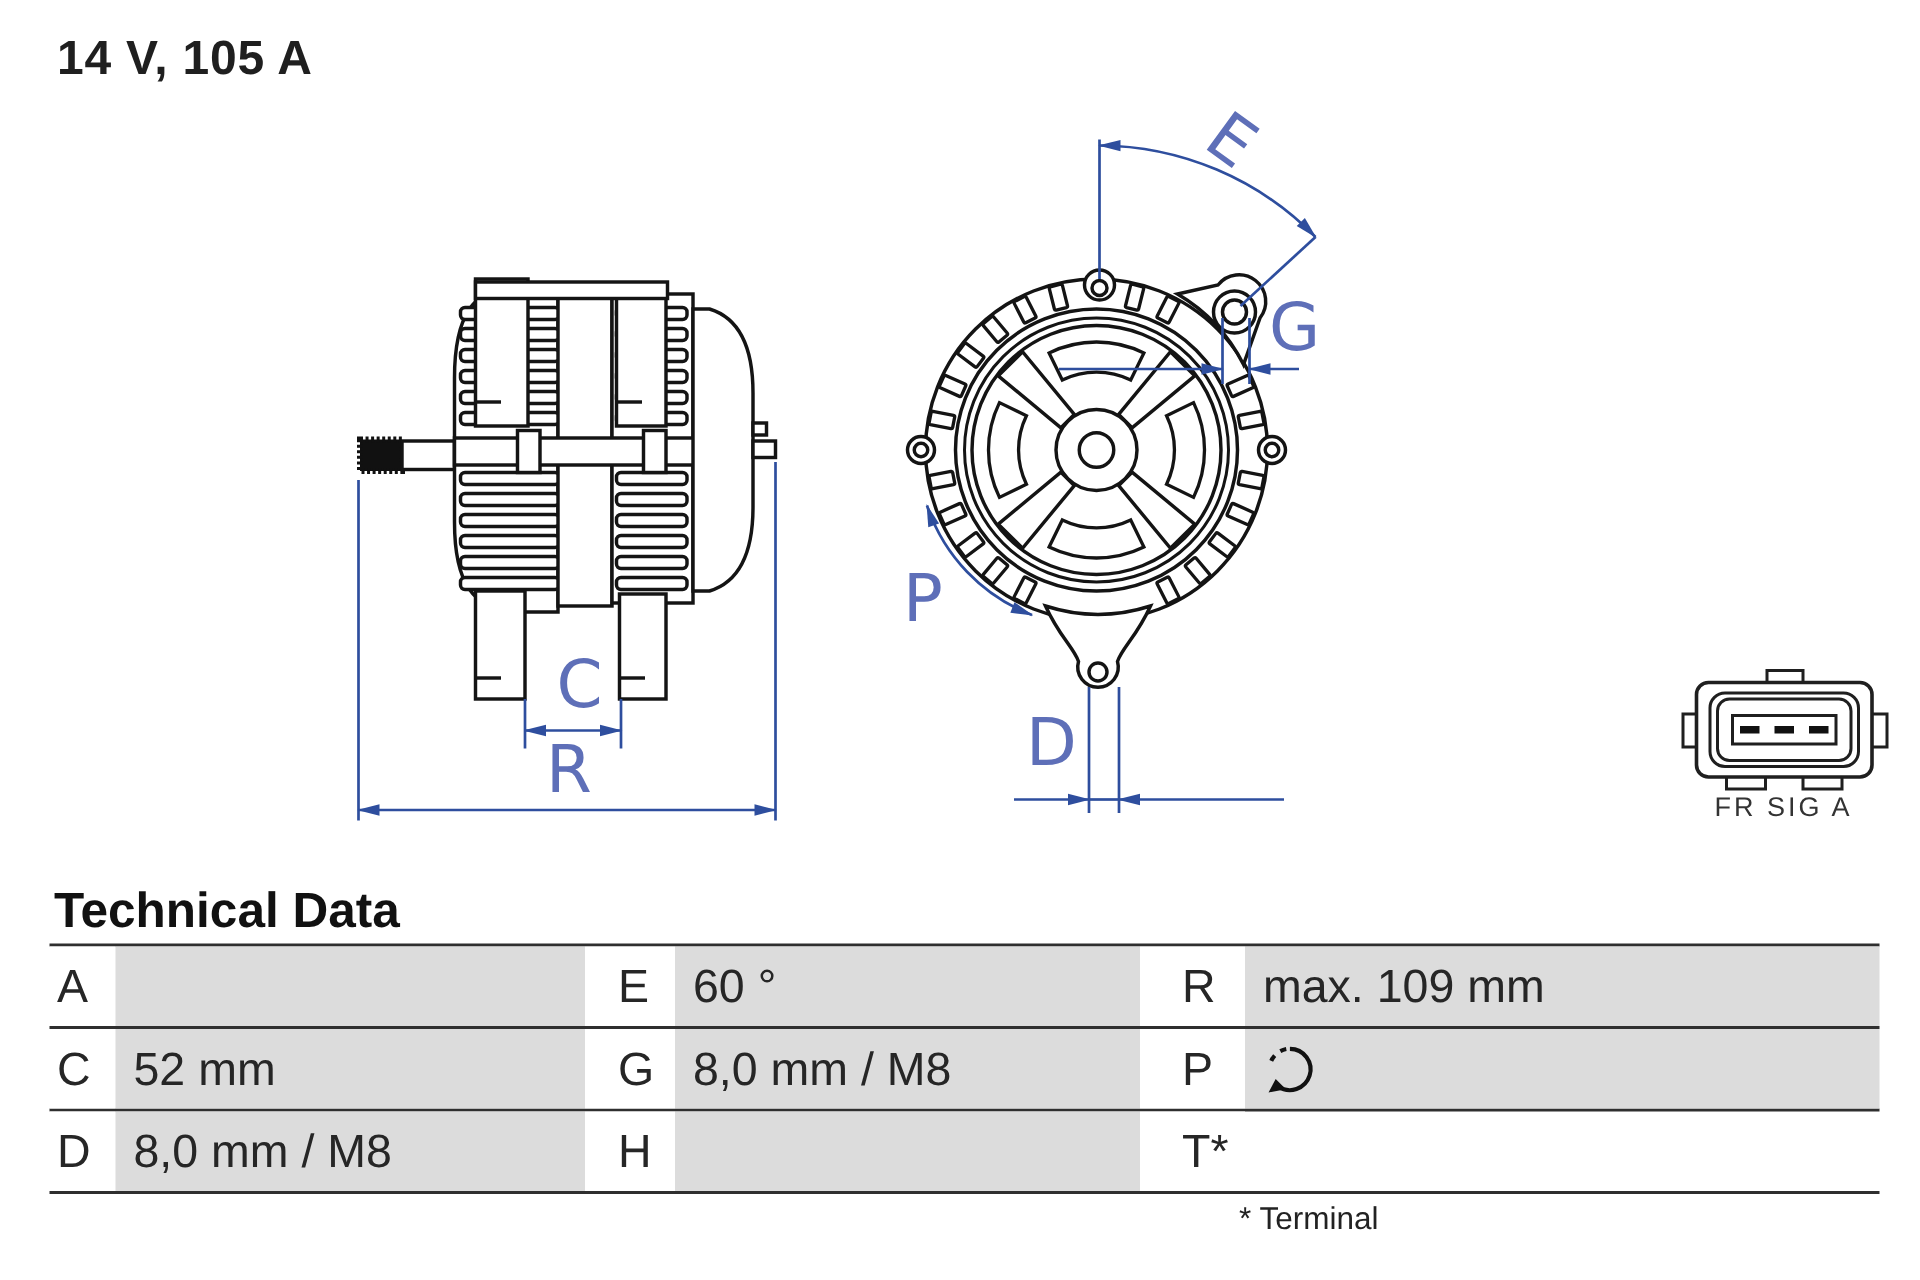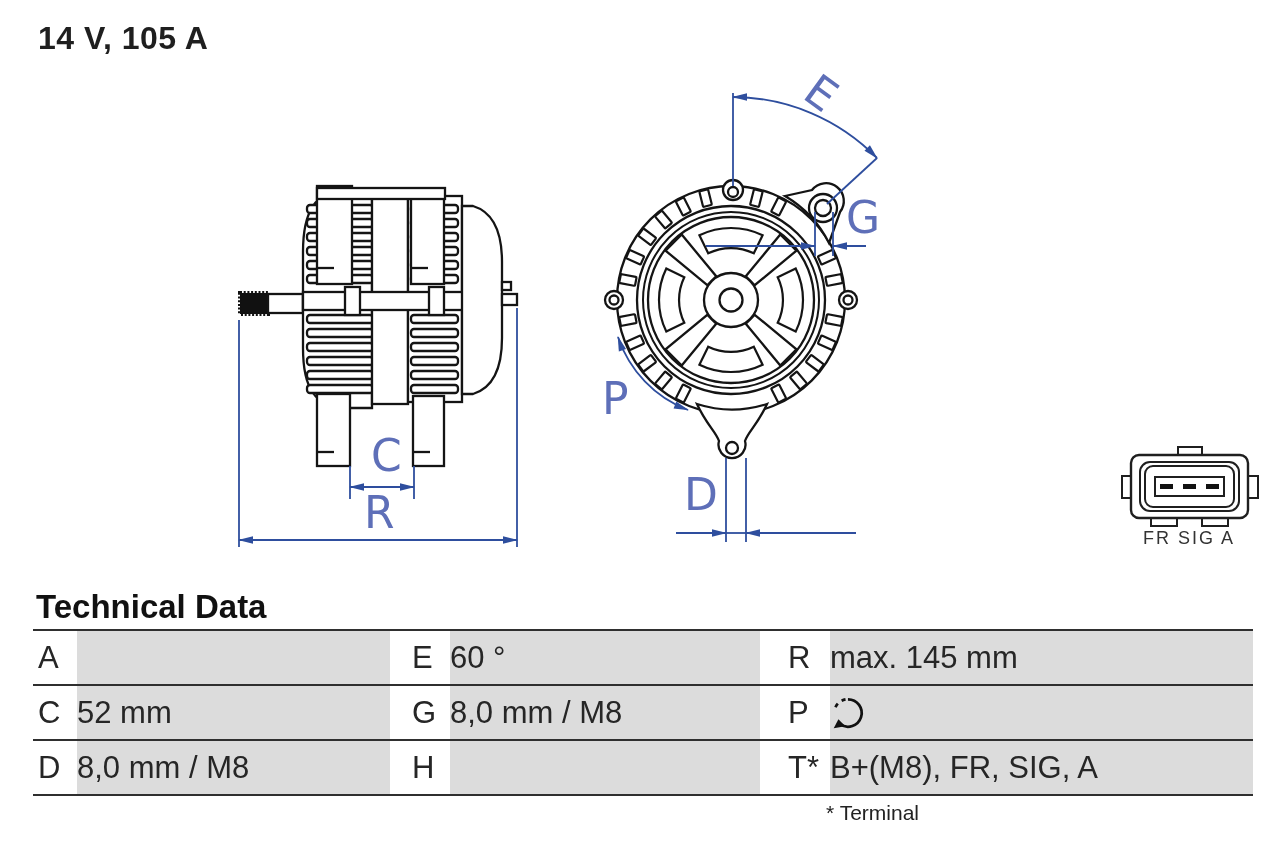--- a/index.html
+++ b/index.html
@@ -6,21 +6,21 @@
   body{
     width:1280px;height:853px;position:relative;background:#ffffff;
     font-family:"Liberation Sans", sans-serif;overflow:hidden;
   }
   .abs{position:absolute;}
   #rating{left:38px;top:20px;font-size:32px;color:#1f1f1f;letter-spacing:.5px;font-weight:bold;}
   #tdtitle{left:36px;top:588px;font-size:33px;font-weight:bold;color:#111;text-align:center;}
   #tdtable{left:33px;top:629px;width:1220px;border-top:2px solid #2f2f2f;}
   .trow{display:grid;grid-template-columns:44px 313px 60px 310px 70px 423px;height:53px;border-bottom:2px solid #2f2f2f;}
   .cell{display:flex;align-items:center;font-size:31px;color:#262626;white-space:nowrap;}
-  .val{background:#dcdcdc;}
+  .val{background:#dcdcdc;padding-left:12px;}
   .lab{background:#ffffff;}
   .lab.c1{padding-left:5px;}
   .lab.c2{padding-left:22px;}
   .lab.c3{padding-left:28px;}
   #footnote{left:826px;top:801px;font-size:21px;color:#222;}
   svg text.dim{font-family:"DejaVu Sans", sans-serif;font-size:44px;fill:#5e6fb8;}
   svg text.conn{font-family:"Liberation Sans", sans-serif;font-size:18px;fill:#333;letter-spacing:2px;}
 </style>
 </head>
 <body>
@@ -204,21 +204,21 @@
 
 <div class="abs" id="tdtitle">Technical Data</div>
 
 <div class="abs" id="tdtable">
   <div class="trow">
     <div class="cell lab c1">A</div>
     <div class="cell val"></div>
     <div class="cell lab c2">E</div>
     <div class="cell val">60 °</div>
     <div class="cell lab c3">R</div>
-    <div class="cell val">max. 145 mm</div>
+    <div class="cell val">max. 109 mm</div>
   </div>
   <div class="trow">
     <div class="cell lab c1">C</div>
     <div class="cell val">52 mm</div>
     <div class="cell lab c2">G</div>
     <div class="cell val">8,0 mm / M8</div>
     <div class="cell lab c3">P</div>
     <div class="cell val">
       <svg width="38" height="38" viewBox="0 0 36 36">
         <path d="M17 5 A13 13 0 1 1 9.5 28.6" fill="none" stroke="#111" stroke-width="2.6"></path>
@@ -226,17 +226,16 @@
         <polygon points="3.5,32.5 8,24 14.5,30.5" fill="#111"></polygon>
       </svg>
     </div>
   </div>
   <div class="trow">
     <div class="cell lab c1">D</div>
     <div class="cell val">8,0 mm / M8</div>
     <div class="cell lab c2">H</div>
     <div class="cell val"></div>
     <div class="cell lab c3">T*</div>
-    <div class="cell val">B+(M8), FR, SIG, A</div>
   </div>
 </div>
 
 <div class="abs" id="footnote">* Terminal</div>
 
 </body></html>

